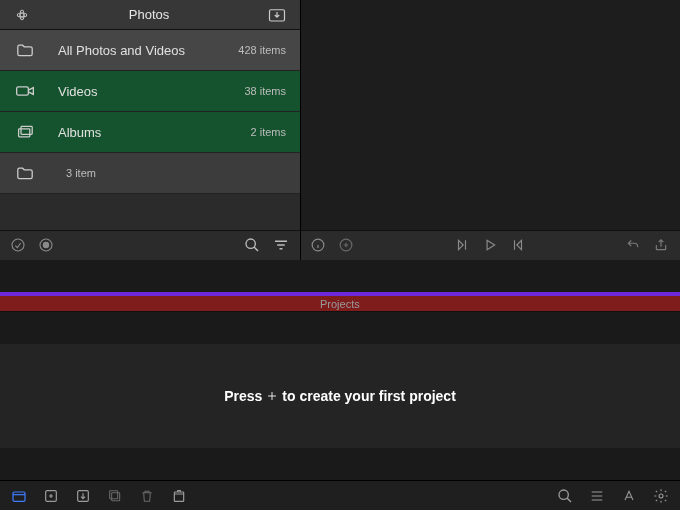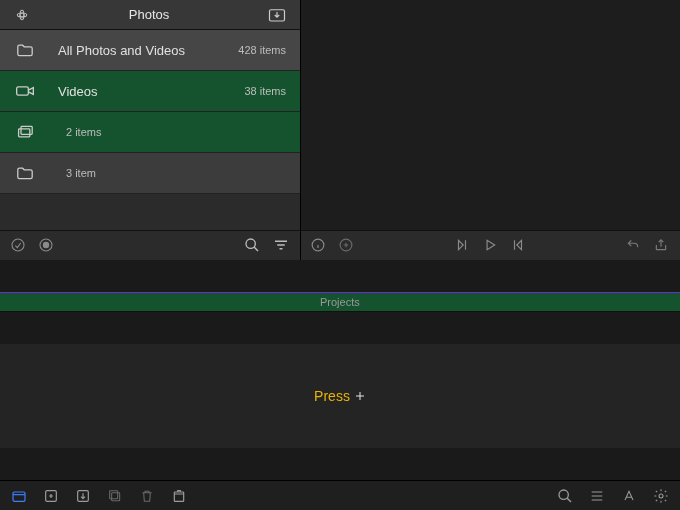--- a/index.html
+++ b/index.html
@@ -17,23 +17,23 @@
   .sidebar-item .label { flex: 1; font-size: 13px; color: #e0e0e0; }
   .sidebar-item .count { font-size: 11px; color: #bdbdbd; margin-left: 8px; }
   .sidebar-footer { height: 30px; background: #2b2b2b; border-top: 1px solid #111; display: flex; align-items: center; padding: 0 10px; gap: 10px; }
   .sidebar-footer .spacer { flex: 1; }
   .sidebar-footer .icon { width: 18px; height: 18px; color: #9a9a9a; cursor: pointer; }
   .preview { flex: 1; display: flex; flex-direction: column; background: #1d1d1d; border-left: 1px solid #000; }
   .preview-canvas { flex: 1; background: #1d1d1d; }
   .transport { height: 30px; background: #2b2b2b; border-top: 1px solid #111; display: flex; align-items: center; padding: 0 10px; gap: 12px; }
   .transport .spacer { flex: 1; }
   .transport .icon { width: 16px; height: 16px; color: #8f8f8f; cursor: pointer; }
-  .projects-label { height: 20px; background: #14532d; border-top: 1px solid #6d28d9; border-bottom: 1px solid #111; display: flex; align-items: center; padding-left: 320px; font-size: 11px; color: #9a9a9a; }
+  .projects-label { height: 20px; background: #7f1d1d; border-top: 4px solid #6d28d9; border-bottom: 1px solid #111; display: flex; align-items: center; padding-left: 320px; font-size: 11px; color: #9a9a9a; }
   .projects-pane { flex: 1; background: #242424; display: flex; align-items: center; justify-content: center; }
-  .empty-hint { font-size: 14px; color: #eab308; display: flex; align-items: center; gap: 4px; }
+  .empty-hint { font-size: 14px; color: #ffffff; display: flex; align-items: center; gap: 4px; font-weight: bold; }
   .toolbar { height: 30px; background: #1f1f1f; border-top: 1px solid #000; display: flex; align-items: center; padding: 0 10px; gap: 14px; }
   .toolbar .spacer { flex: 1; }
   .toolbar .icon { width: 18px; height: 18px; color: #9a9a9a; cursor: pointer; display:flex; align-items:center; justify-content:center; }
   .toolbar .icon.active { color: #3d7eff; }
   svg { display: block; }
 </style>
 </head>
 <body>
 
 <div class="app">
@@ -77,20 +77,21 @@
           <span class="label">Videos</span>
           <span class="count">38 items</span>
         </div>
         <div class="sidebar-item alt">
           <span class="icon">
             <svg width="20" height="16" viewBox="0 0 24 20" fill="none" stroke="#ccc" stroke-width="1.6">
                 <rect x="4" y="6" width="14" height="10" rx="1"></rect>
                 <rect x="7" y="3" width="14" height="10" rx="1"></rect>
               </svg>
           </span>
+          <span class="label">Albums</span>
           <span class="count">2 items</span>
         </div>
         <div class="sidebar-item">
           <span class="icon">
             <svg width="20" height="16" viewBox="0 0 24 20" fill="none" stroke="#ccc" stroke-width="1.6">
                 <path d="M3 6a2 2 0 012-2h4l2 2h8a2 2 0 012 2v7a2 2 0 01-2 2H5a2 2 0 01-2-2V6z"></path>
               </svg>
           </span>
           <span class="count">3 item</span>
         </div>
@@ -175,20 +176,21 @@
   </div>
 
   <div class="projects-pane">
     <div class="empty-hint">
       <span>Press</span>
       <span>
         <svg width="12" height="12" viewBox="0 0 24 24" fill="none" stroke="#e4e4e4" stroke-width="2">
             <path d="M12 4v16M4 12h16"></path>
           </svg>
       </span>
+      <span>to create your first project</span>
     </div>
   </div>
 
   <div class="toolbar">
     <span class="icon active">
       <svg width="16" height="16" viewBox="0 0 24 24" fill="none" stroke="currentColor" stroke-width="1.8">
           <rect x="3" y="6" width="18" height="14" rx="2"></rect>
           <path d="M3 10h18"></path>
         </svg>
     </span>

